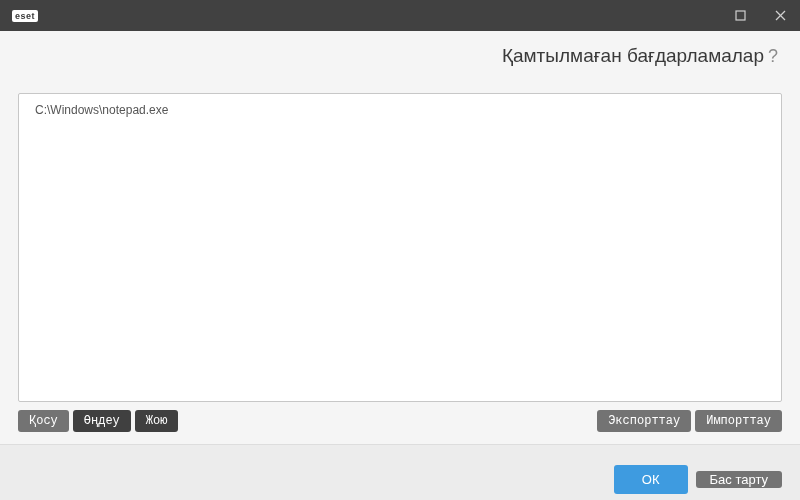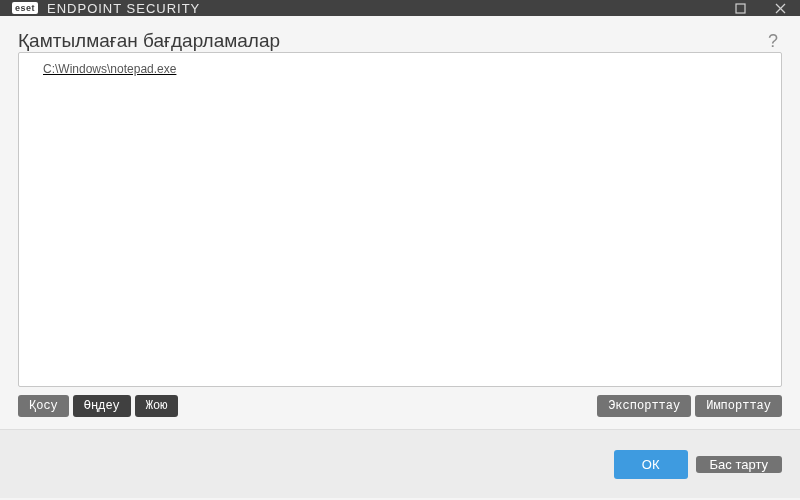--- a/index.html
+++ b/index.html
@@ -9,21 +9,21 @@
     }
     body {
       font-family: "Segoe UI", Tahoma, sans-serif;
       background: #f5f5f5;
       width: 800px;
       height: 500px;
       overflow: hidden;
     }
     .titlebar {
       background: #414141;
-      height: 16px;
+      height: 31px;
       display: flex;
       align-items: center;
       justify-content: space-between;
       padding: 0 0 0 12px;
       color: #d8d8d8;
     }
     .titlebar-left {
       display: flex;
       align-items: center;
       gap: 8px;
@@ -72,44 +72,42 @@
       fill: none;
     }
     .content {
       padding: 14px 18px 12px 18px;
       height: calc(100% - 31px - 56px);
       display: flex;
       flex-direction: column;
     }
     .header-row {
       display: flex;
-      justify-content: space-between;
-      align-items: center;
-      margin-bottom: 0;
-      gap: 37px;
+      justify-content: flex-end;
+      align-items: center;
+      margin-bottom: 26px;
     }
     .page-title {
       font-size: 19px;
       color: #3a3a3a;
       font-weight: 400;
     }
     .help-icon {
       color: #8a8a8a;
       font-size: 18px;
       cursor: pointer;
       padding: 0 4px;
     }
     .listbox {
       flex: 1;
       background: #fff;
       border: 1px solid #c7c7c7;
       border-radius: 2px;
       overflow-y: auto;
-      padding: 6px 24px;
-      text-decoration: underline;
+      padding: 6px 16px;
     }
     .list-item {
       font-size: 12px;
       color: #555;
       padding: 1px 0;
       line-height: 1.5;
       cursor: pointer;
     }
     .toolbar {
       display: flex;
@@ -168,21 +166,20 @@
     }
   </style>
 </head>
 <body>
 
 <div class="titlebar">
   <div class="titlebar-left">
     <span class="brand-logo">
       <span class="brand-eset">eset</span>
     </span>
-    <span class="brand-text">ENDPOINT SECURITY</span>
   </div>
   <div class="window-controls">
     <div class="win-btn">
       <svg>
           <rect x="1" y="1" width="9" height="9"></rect>
         </svg>
     </div>
     <div class="win-btn">
       <svg>
           <line x1="1" y1="1" x2="10" y2="10"></line>

